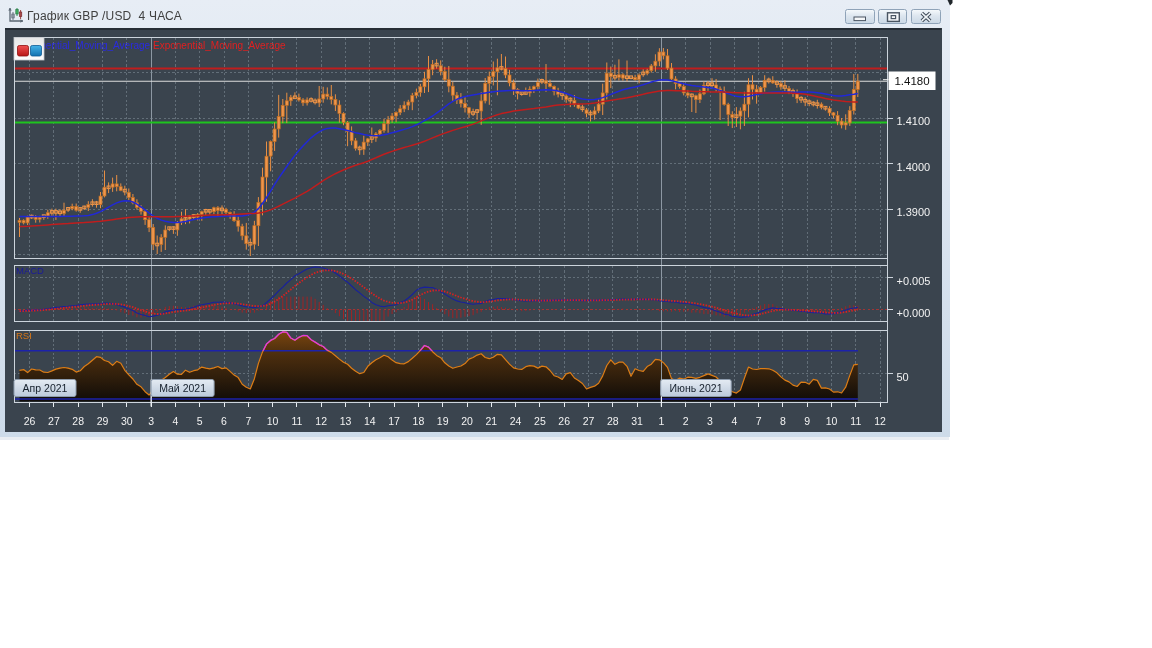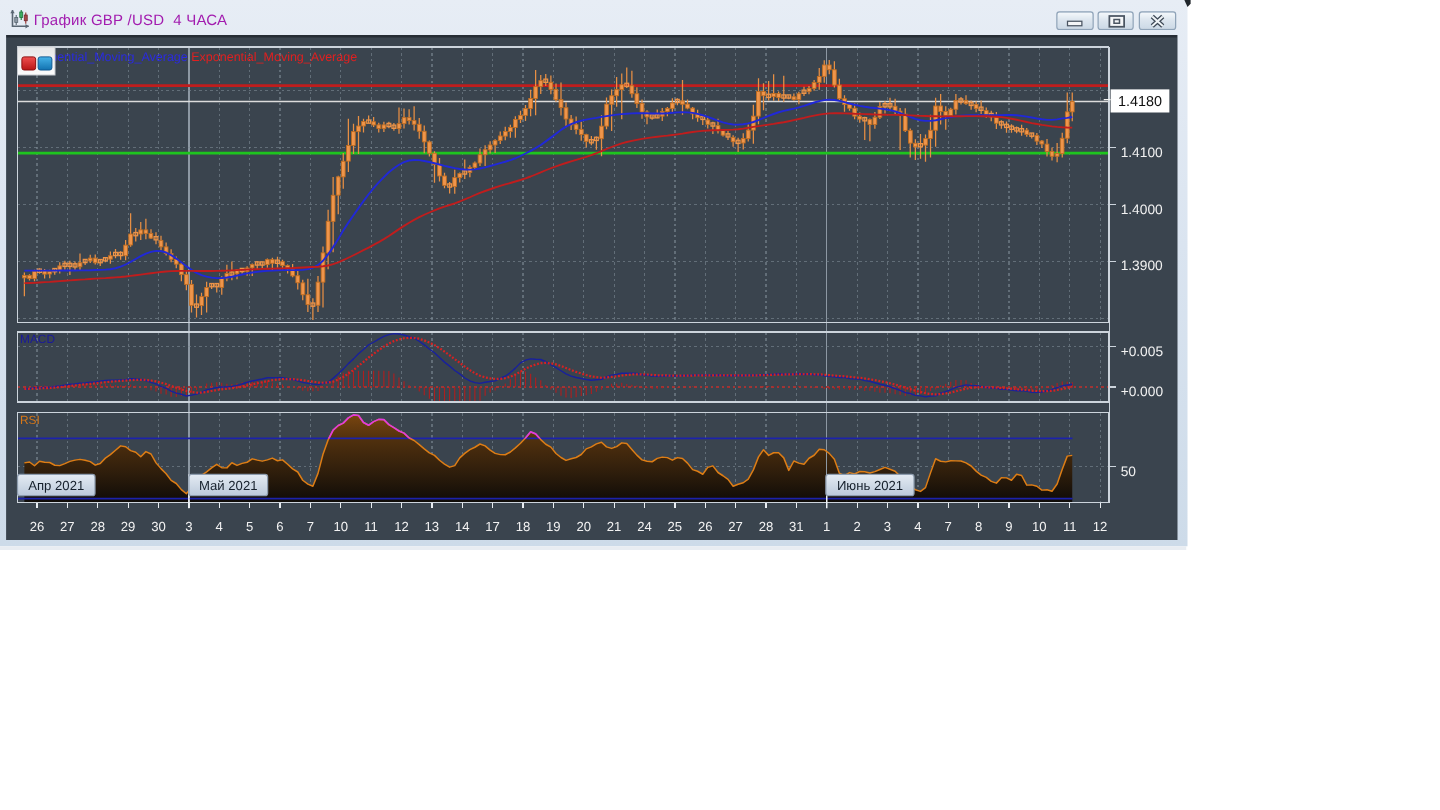--- a/index.html
+++ b/index.html
@@ -1,17 +1,17 @@
 <!DOCTYPE html>
 <html><head><meta charset="utf-8"><style>
 *{margin:0;padding:0;box-sizing:border-box}
 html,body{width:1152px;height:648px;background:#ffffff;font-family:"Liberation Sans",sans-serif;overflow:hidden;position:relative}
 .win{position:absolute;left:0;top:0;width:949.5px;height:437px;background:linear-gradient(180deg,#e7edf5 0%,#dae4f0 45%,#cddbe9 100%);}
 .shadowline{position:absolute;left:0;top:437px;width:949px;height:3px;background:#e9edf2}
-.titletext{position:absolute;left:27px;top:9px;font-size:12px;color:#a21caf;letter-spacing:0.2px}
+.titletext{position:absolute;left:27px;top:9px;font-size:12px;color:#404040;letter-spacing:0.2px}
 .btn{position:absolute;top:8.5px;height:15.5px;width:29.5px;border:1px solid #8fa3b8;border-radius:2.5px;background:linear-gradient(180deg,#f4f8fb,#dde6ef 45%,#ccd9e6)}
 .clientedge{position:absolute;left:5px;top:28px;width:936.5px;height:404px;background:#3a444e}
 </style></head><body>
 <div class="win"></div>
 <div class="shadowline"></div>
 <svg style="position:absolute;left:7px;top:6px" width="18" height="19" viewBox="0 0 18 19">
  <path d="M3 2 V15 H16" stroke="#5a6672" stroke-width="1.3" fill="none"></path>
  <path d="M3 2 l-1.8 2.6 h3.6 Z" fill="#5a6672"></path>
  <path d="M16 15 l-2.6 -1.8 v3.6 Z" fill="#5a6672"></path>
  <line x1="6" y1="6" x2="6" y2="14" stroke="#6a7683" stroke-width="1"></line>

